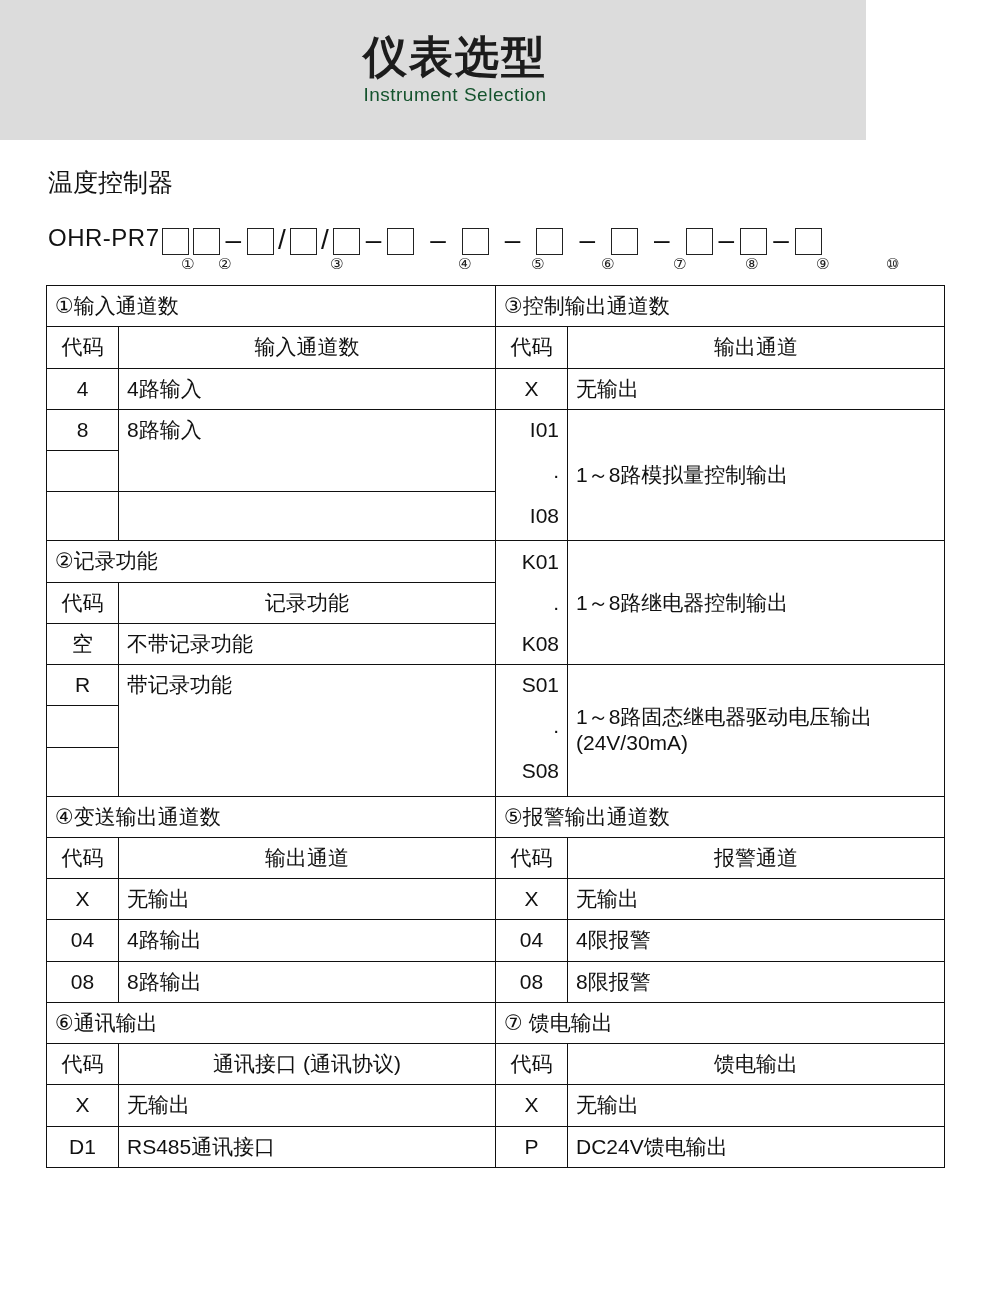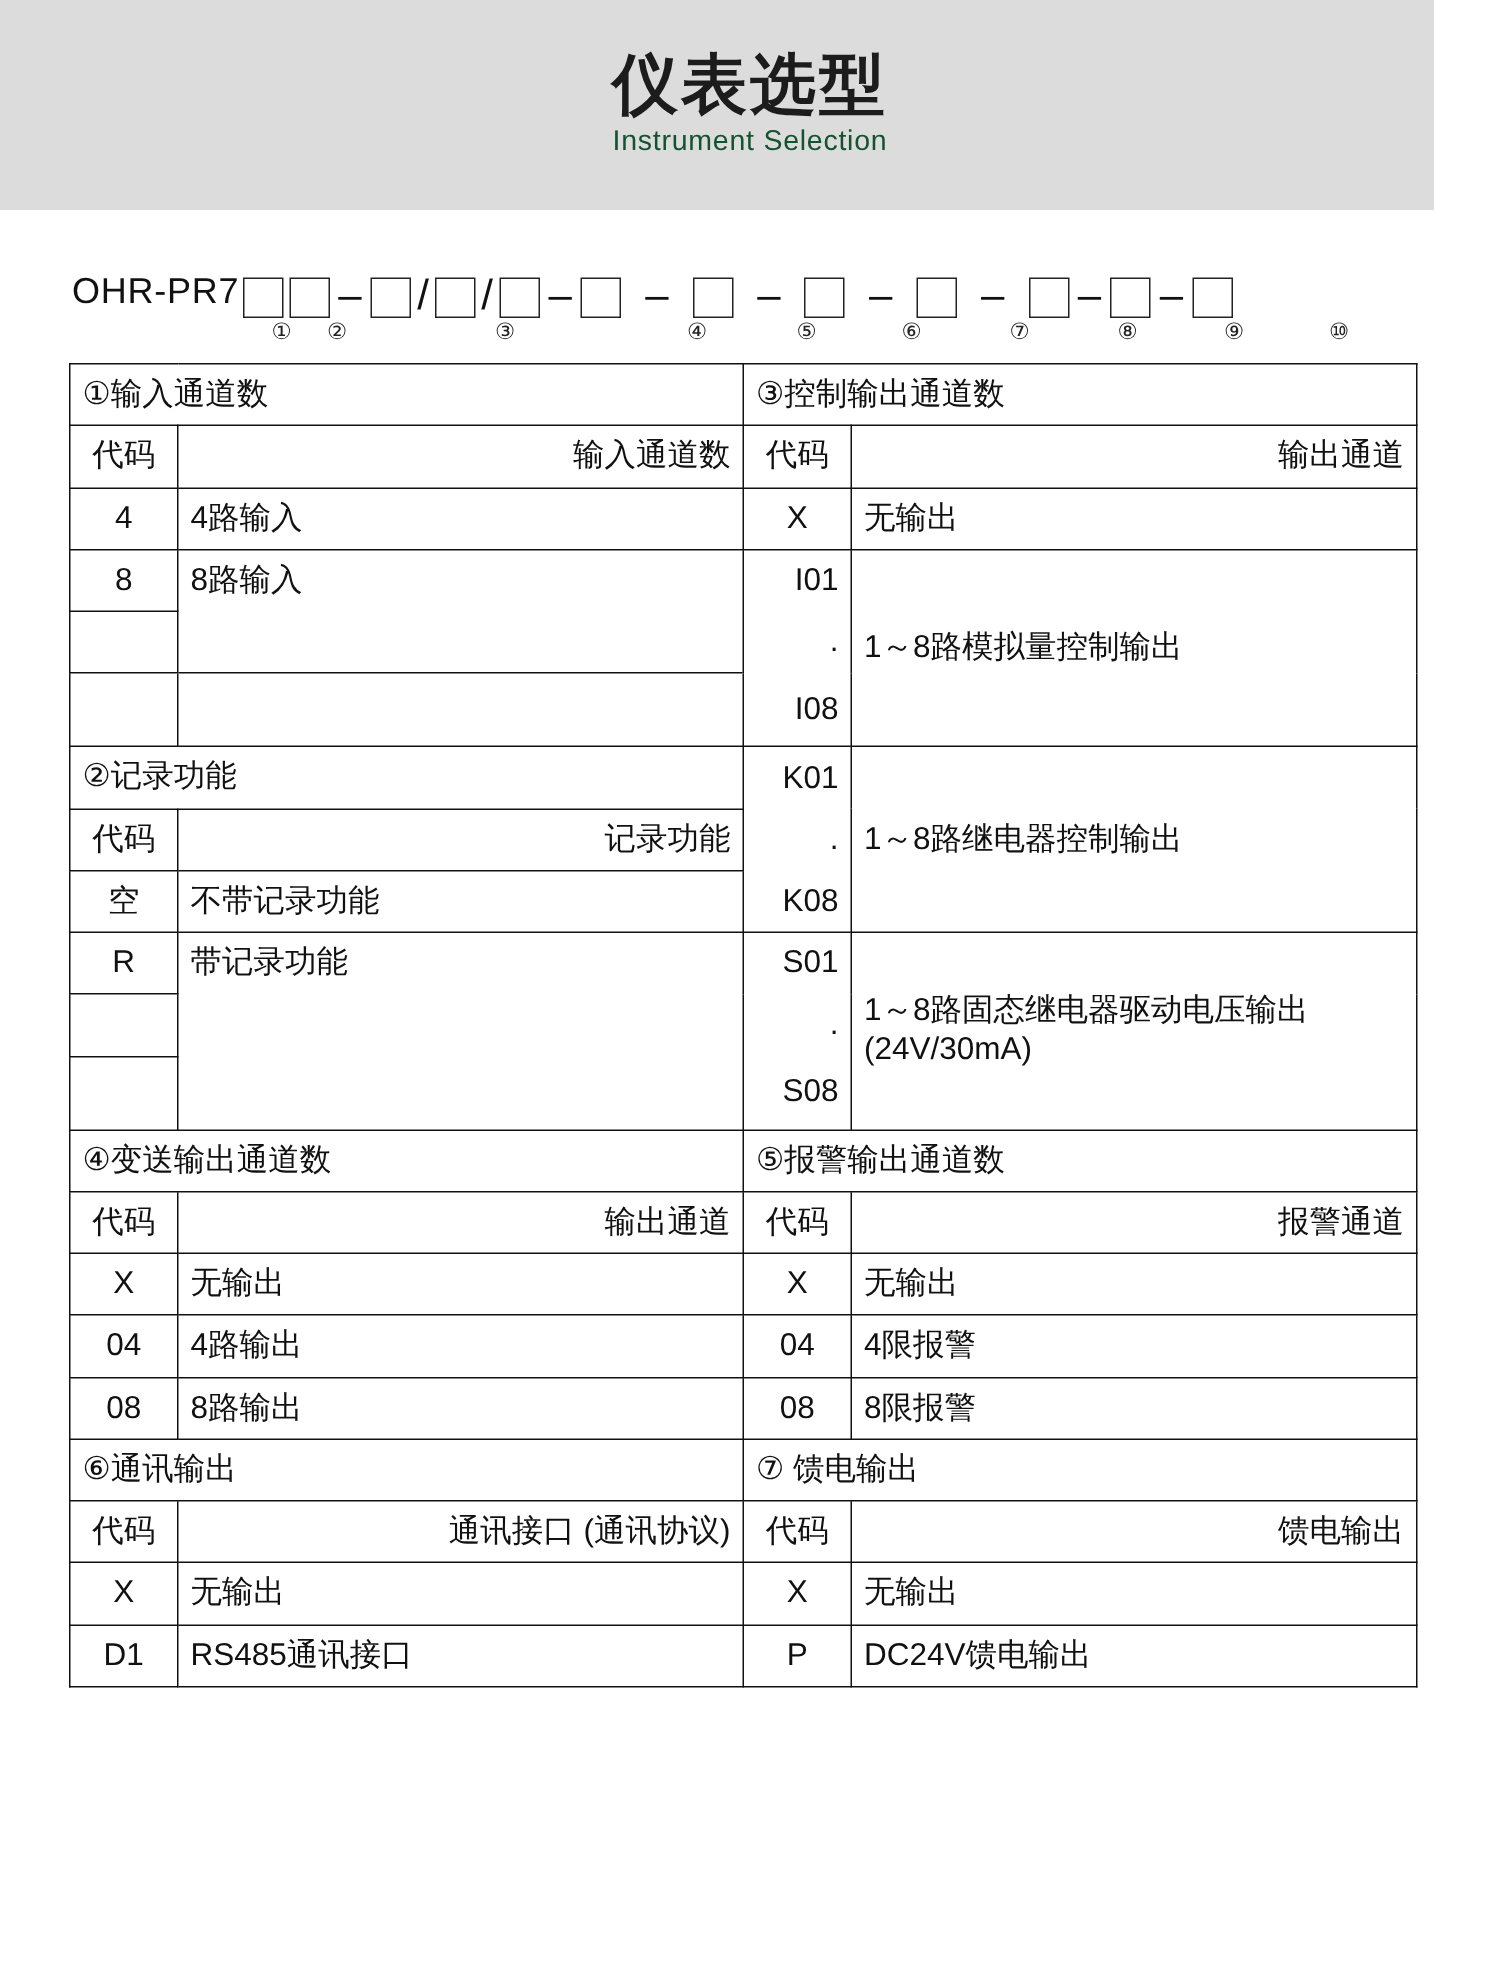--- a/index.html
+++ b/index.html
@@ -15,21 +15,21 @@
     overflow: hidden;
   }
   .page {
     position: relative;
     width: 990px;
     height: 1312px;
     background: #ffffff;
   }
   
   .banner {
-    width: 956px;
+    width: 866px;
     height: 140px;
     background: #dcdcdc;
     display: flex;
     flex-direction: column;
     align-items: center;
     justify-content: center;
     box-sizing: border-box;
     padding-left: 44px;
   }
   .banner-title {
@@ -117,37 +117,38 @@
   td.code {
     text-align: center;
     width: 72px;
   }
   td.code-left {
     text-align: right;
     padding-left: 10px;
     width: 72px;
   }
   td.hdr {
-    text-align: right;
+    text-align: center;
   }
   .nb { border-top: none !important; }
   .noborder-bottom { border-bottom: none !important; }
 </style>
 </head>
 <body>
 
 <div class="page">
 
   <div class="banner">
     <div class="banner-title">仪表选型</div>
     <div class="banner-sub">Instrument Selection</div>
   </div>
 
   <div class="content">
 
+    <div class="product-name">温度控制器</div>
 
     <div class="model-line">
       <span class="model-prefix">OHR-PR7</span>
       <span class="slot"></span>
       <span class="slot"></span>
       <span class="dash">–</span>
       <span class="slot"></span>
       <span class="sep">/</span>
       <span class="slot"></span>
       <span class="sep">/</span>

